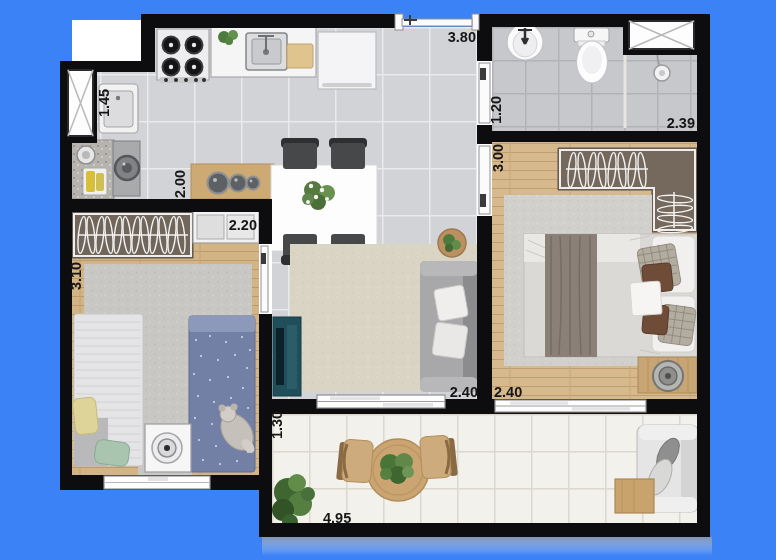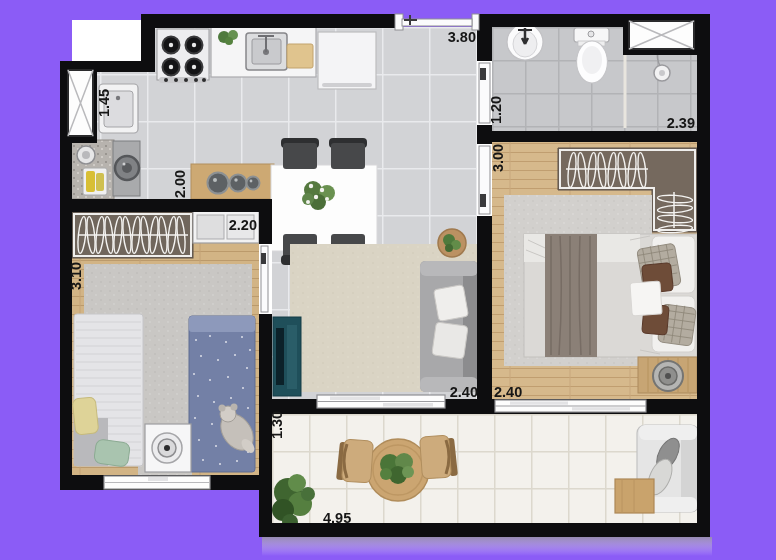--- a/index.html
+++ b/index.html
@@ -1,16 +1,16 @@
 <!DOCTYPE html>
 <html><head>
 <meta charset="utf-8">
 <style>
   html,body{margin:0;padding:0;background:#ffffff;}
-  #plan{position:relative;width:776px;height:560px;background:#8b5cf6;font-family:"Liberation Sans",sans-serif;}
+  #plan{position:relative;width:776px;height:560px;background:#3b82f6;font-family:"Liberation Sans",sans-serif;}
   svg{position:absolute;left:0;top:0;}
   text{font-family:"Liberation Sans",sans-serif;font-weight:bold;fill:#161616;}
 </style>
 </head>
 <body>
 <div id="plan">
 <svg width="776" height="560" viewBox="0 0 776 560">
 <defs>
   <pattern id="tileK" width="47" height="47" patternUnits="userSpaceOnUse" x="6" y="27">
     <rect width="47" height="47" fill="#d2d3d6"></rect>

